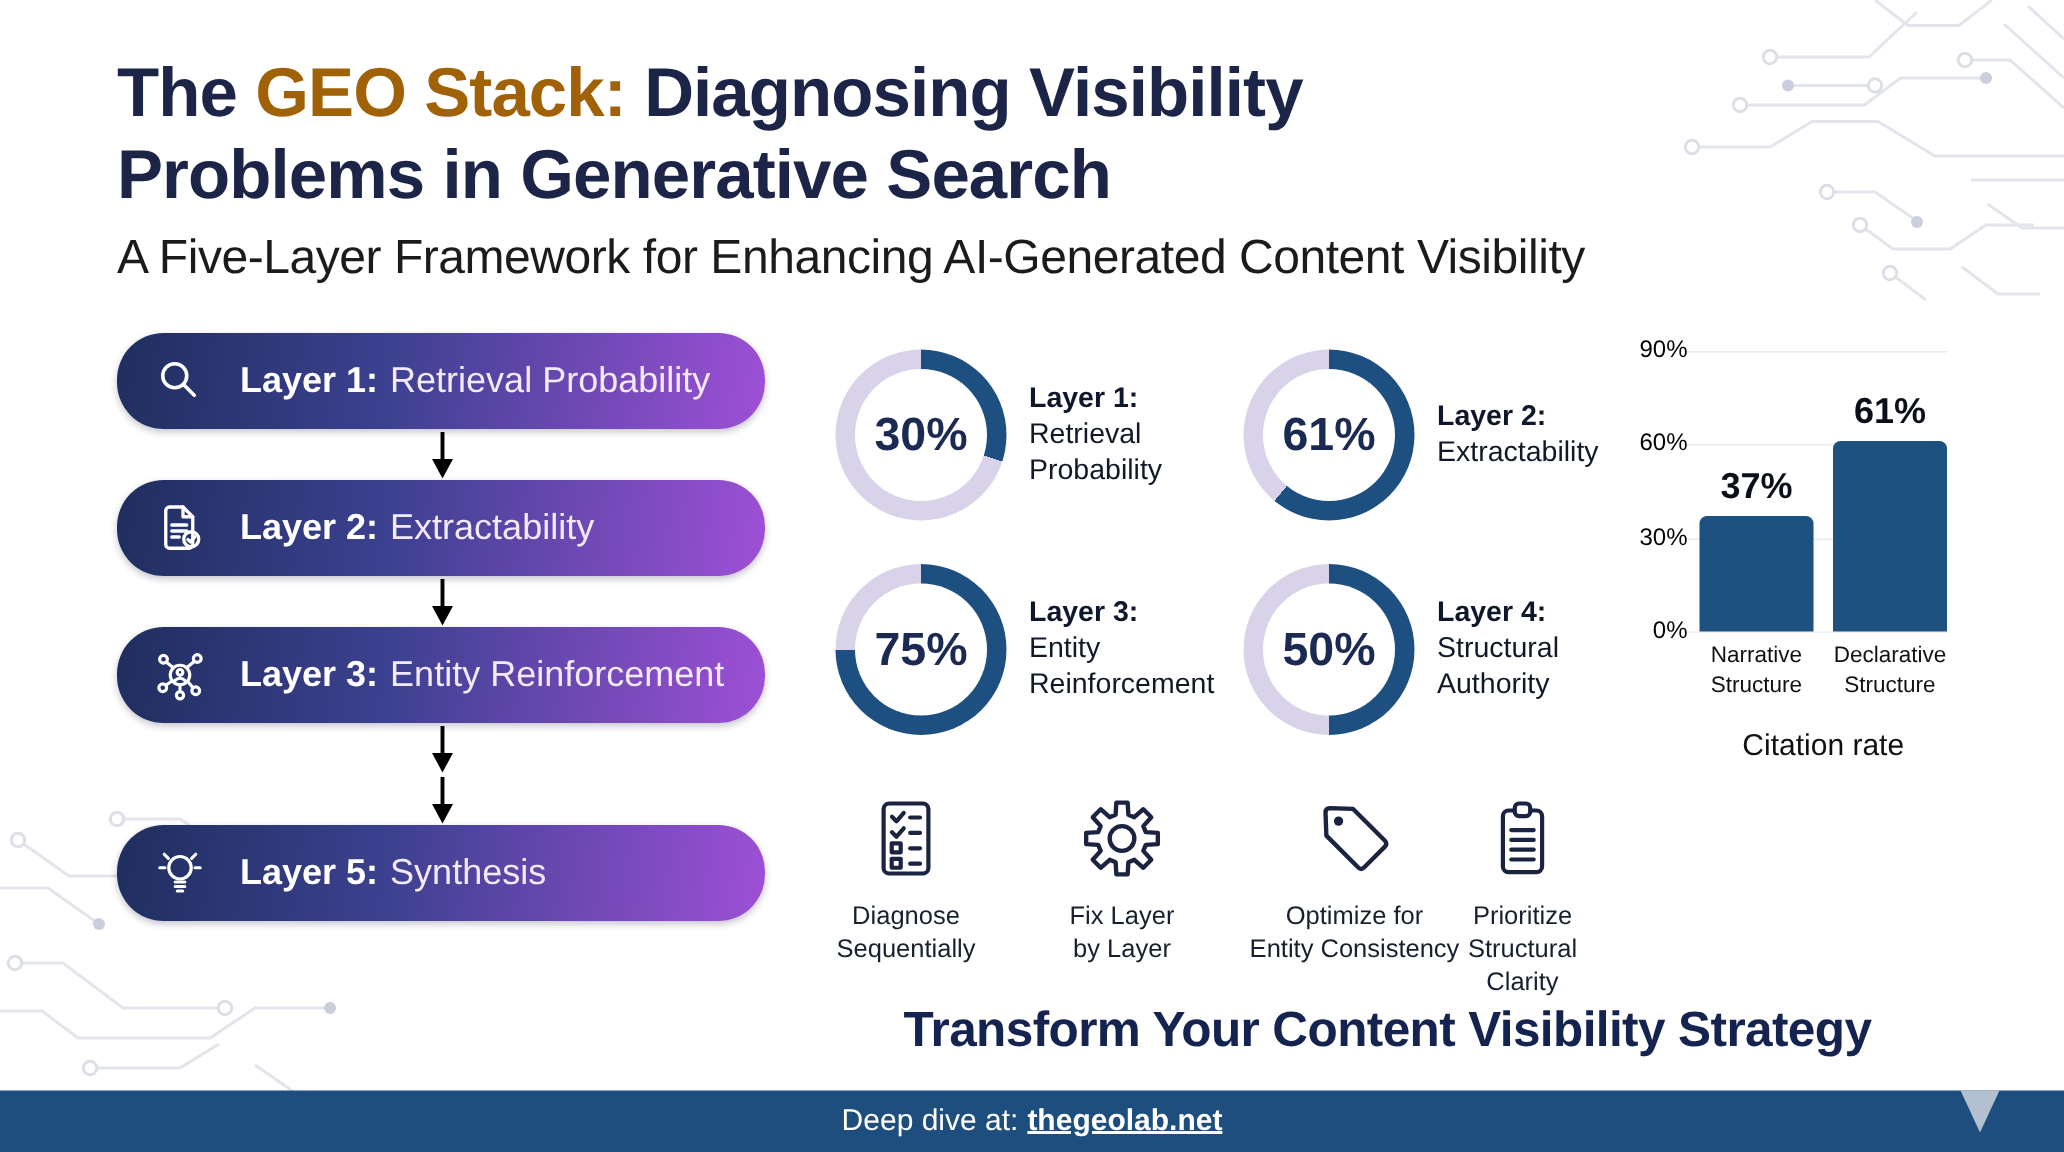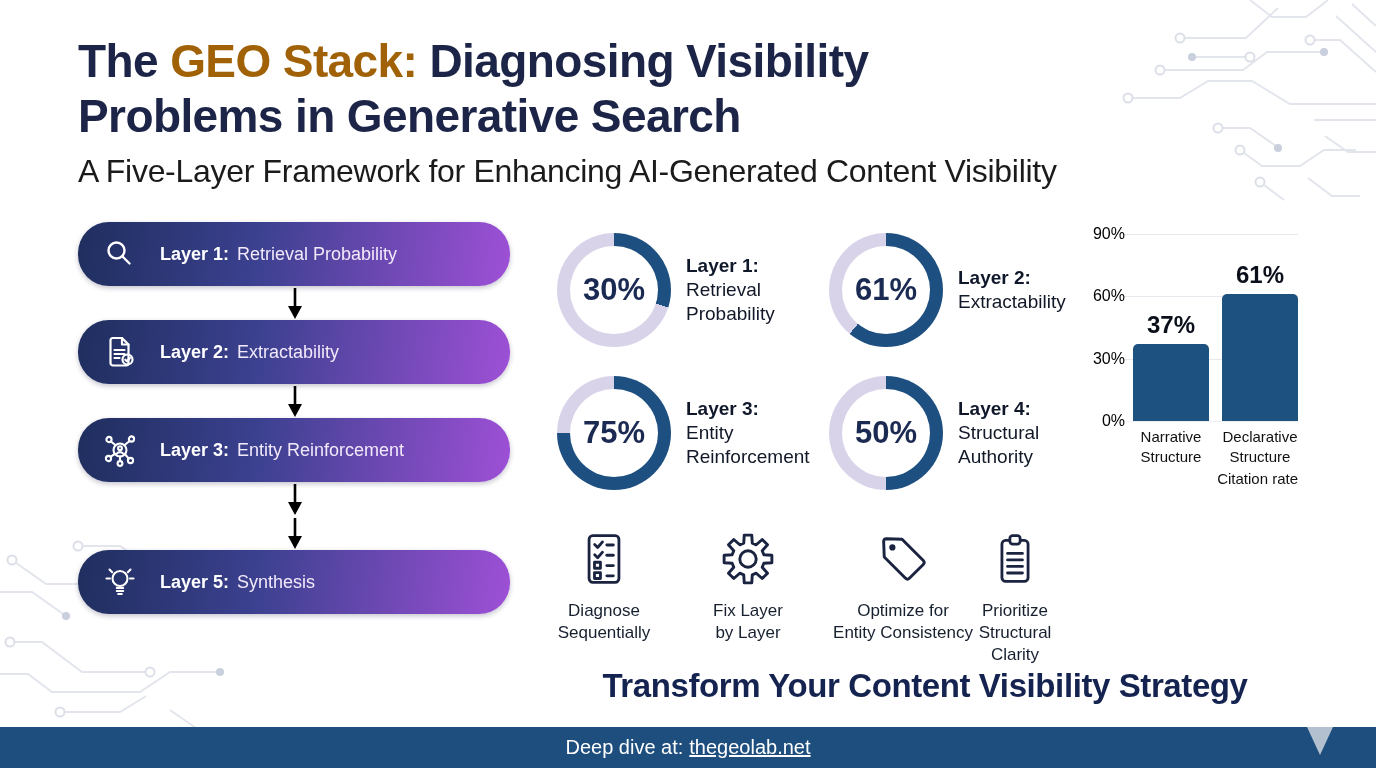--- a/index.html
+++ b/index.html
@@ -16,21 +16,21 @@
   .title{font-size:46px;line-height:1.2;font-weight:800;letter-spacing:-0.6px;margin:0;color:#1c2547;width:980px;}
   .title .hl{color:#a16207;}
   .subtitle{font-size:32px;font-weight:400;color:#1b1b1b;margin-top:9px;letter-spacing:-0.3px;}
 
   
   .layers{position:absolute;left:78px;top:222px;width:432px;}
   .pill{height:64px;border-radius:31px;display:flex;align-items:center;padding-left:24px;
         background:linear-gradient(97deg,#1f2e5e 0%,#3c4190 42%,#9e50d6 100%);
         box-shadow:0 2px 5px rgba(20,20,60,.25);}
   .pill-icon{width:36px;height:36px;margin-right:22px;flex:0 0 auto;}
-  .pill-text{font-size:18px;color:#ffffff;white-space:nowrap;}
+  .pill-text{font-size:24px;color:#ffffff;white-space:nowrap;}
   .pill-label{font-weight:700;}
   .pill-name{font-weight:400;color:#f2e9fb;margin-left:8px;}
   .flow-arrow{width:18px;height:33px;margin:1px auto 0 auto;display:block;position:relative;left:1px;}
 
   
   .donut-group{position:absolute;display:flex;align-items:center;gap:15px;}
   .donut{width:114px;height:114px;border-radius:50%;position:relative;flex:0 0 auto;}
   .donut::before{content:"";position:absolute;inset:13px;background:#fff;border-radius:50%;}
   .donut-value{position:absolute;inset:0;display:flex;align-items:center;justify-content:center;
                font-size:31px;font-weight:700;color:#1b2a52;z-index:2;}
@@ -47,35 +47,35 @@
   .gridline.g0{top:187px;background:#eef0f3;}
   .ytick{position:absolute;left:-48px;width:40px;text-align:right;font-size:16px;color:#000000;transform:translateY(-50%);}
   .ytick.t90{top:0;}  .ytick.t60{top:62px;}  .ytick.t30{top:125px;}  .ytick.t0{top:187px;}
   .bar-col{position:absolute;bottom:0;width:76px;display:flex;flex-direction:column;align-items:center;}
   .bar-col.c0{left:0;}  .bar-col.c1{left:89px;}
   .bar-value{font-size:24px;font-weight:700;color:#0a0f1a;margin-bottom:5px;}
   .bar{width:76px;border-radius:5px 5px 0 0;}
   .cats{display:flex;margin-left:45px;width:165px;margin-top:6px;}
   .cat{width:76px;text-align:center;font-size:15px;line-height:1.3;color:#111;white-space:pre-line;}
   .cat.c0{margin-right:13px;}
-  .xlabel{margin-left:45px;width:165px;text-align:right;font-size:15px;color:#111;margin-top:4px;}
+  .xlabel{margin-left:45px;width:165px;text-align:center;font-size:20px;color:#111;margin-top:20px;}
 
   
   .action{position:absolute;top:528px;display:flex;flex-direction:column;align-items:center;}
   .action-iconbox{height:62px;display:flex;align-items:center;justify-content:center;}
   .action-label{margin-top:10px;font-size:17px;line-height:22px;color:#16202e;text-align:center;white-space:pre-line;}
   .a0{left:529px;width:150px;} .a1{left:673px;width:150px;} .a2{left:808px;width:190px;}
   .a3{left:940px;width:150px;} .a4{left:1137px;width:180px;}
 
   
   .cta{position:absolute;left:520px;top:667px;width:810px;text-align:center;
        font-size:33px;font-weight:800;letter-spacing:-0.4px;color:#14234f;}
   .footer{position:absolute;left:0;bottom:0;width:1376px;height:41px;background:#1e4e7d;
           display:flex;align-items:center;justify-content:center;color:#fff;font-size:20px;}
-  .footer-link{font-weight:400;text-decoration:underline;margin-left:6px;cursor:pointer;}
+  .footer-link{font-weight:700;text-decoration:underline;margin-left:6px;cursor:pointer;}
   .footer-pointer{position:absolute;left:1307px;top:727px;width:0;height:0;
           border-left:13px solid transparent;border-right:13px solid transparent;border-top:28px solid #b3c0cf;}
 
   svg{display:block;}
 </style>
 </head>
 <body>
 
 <div class="poster">
 

